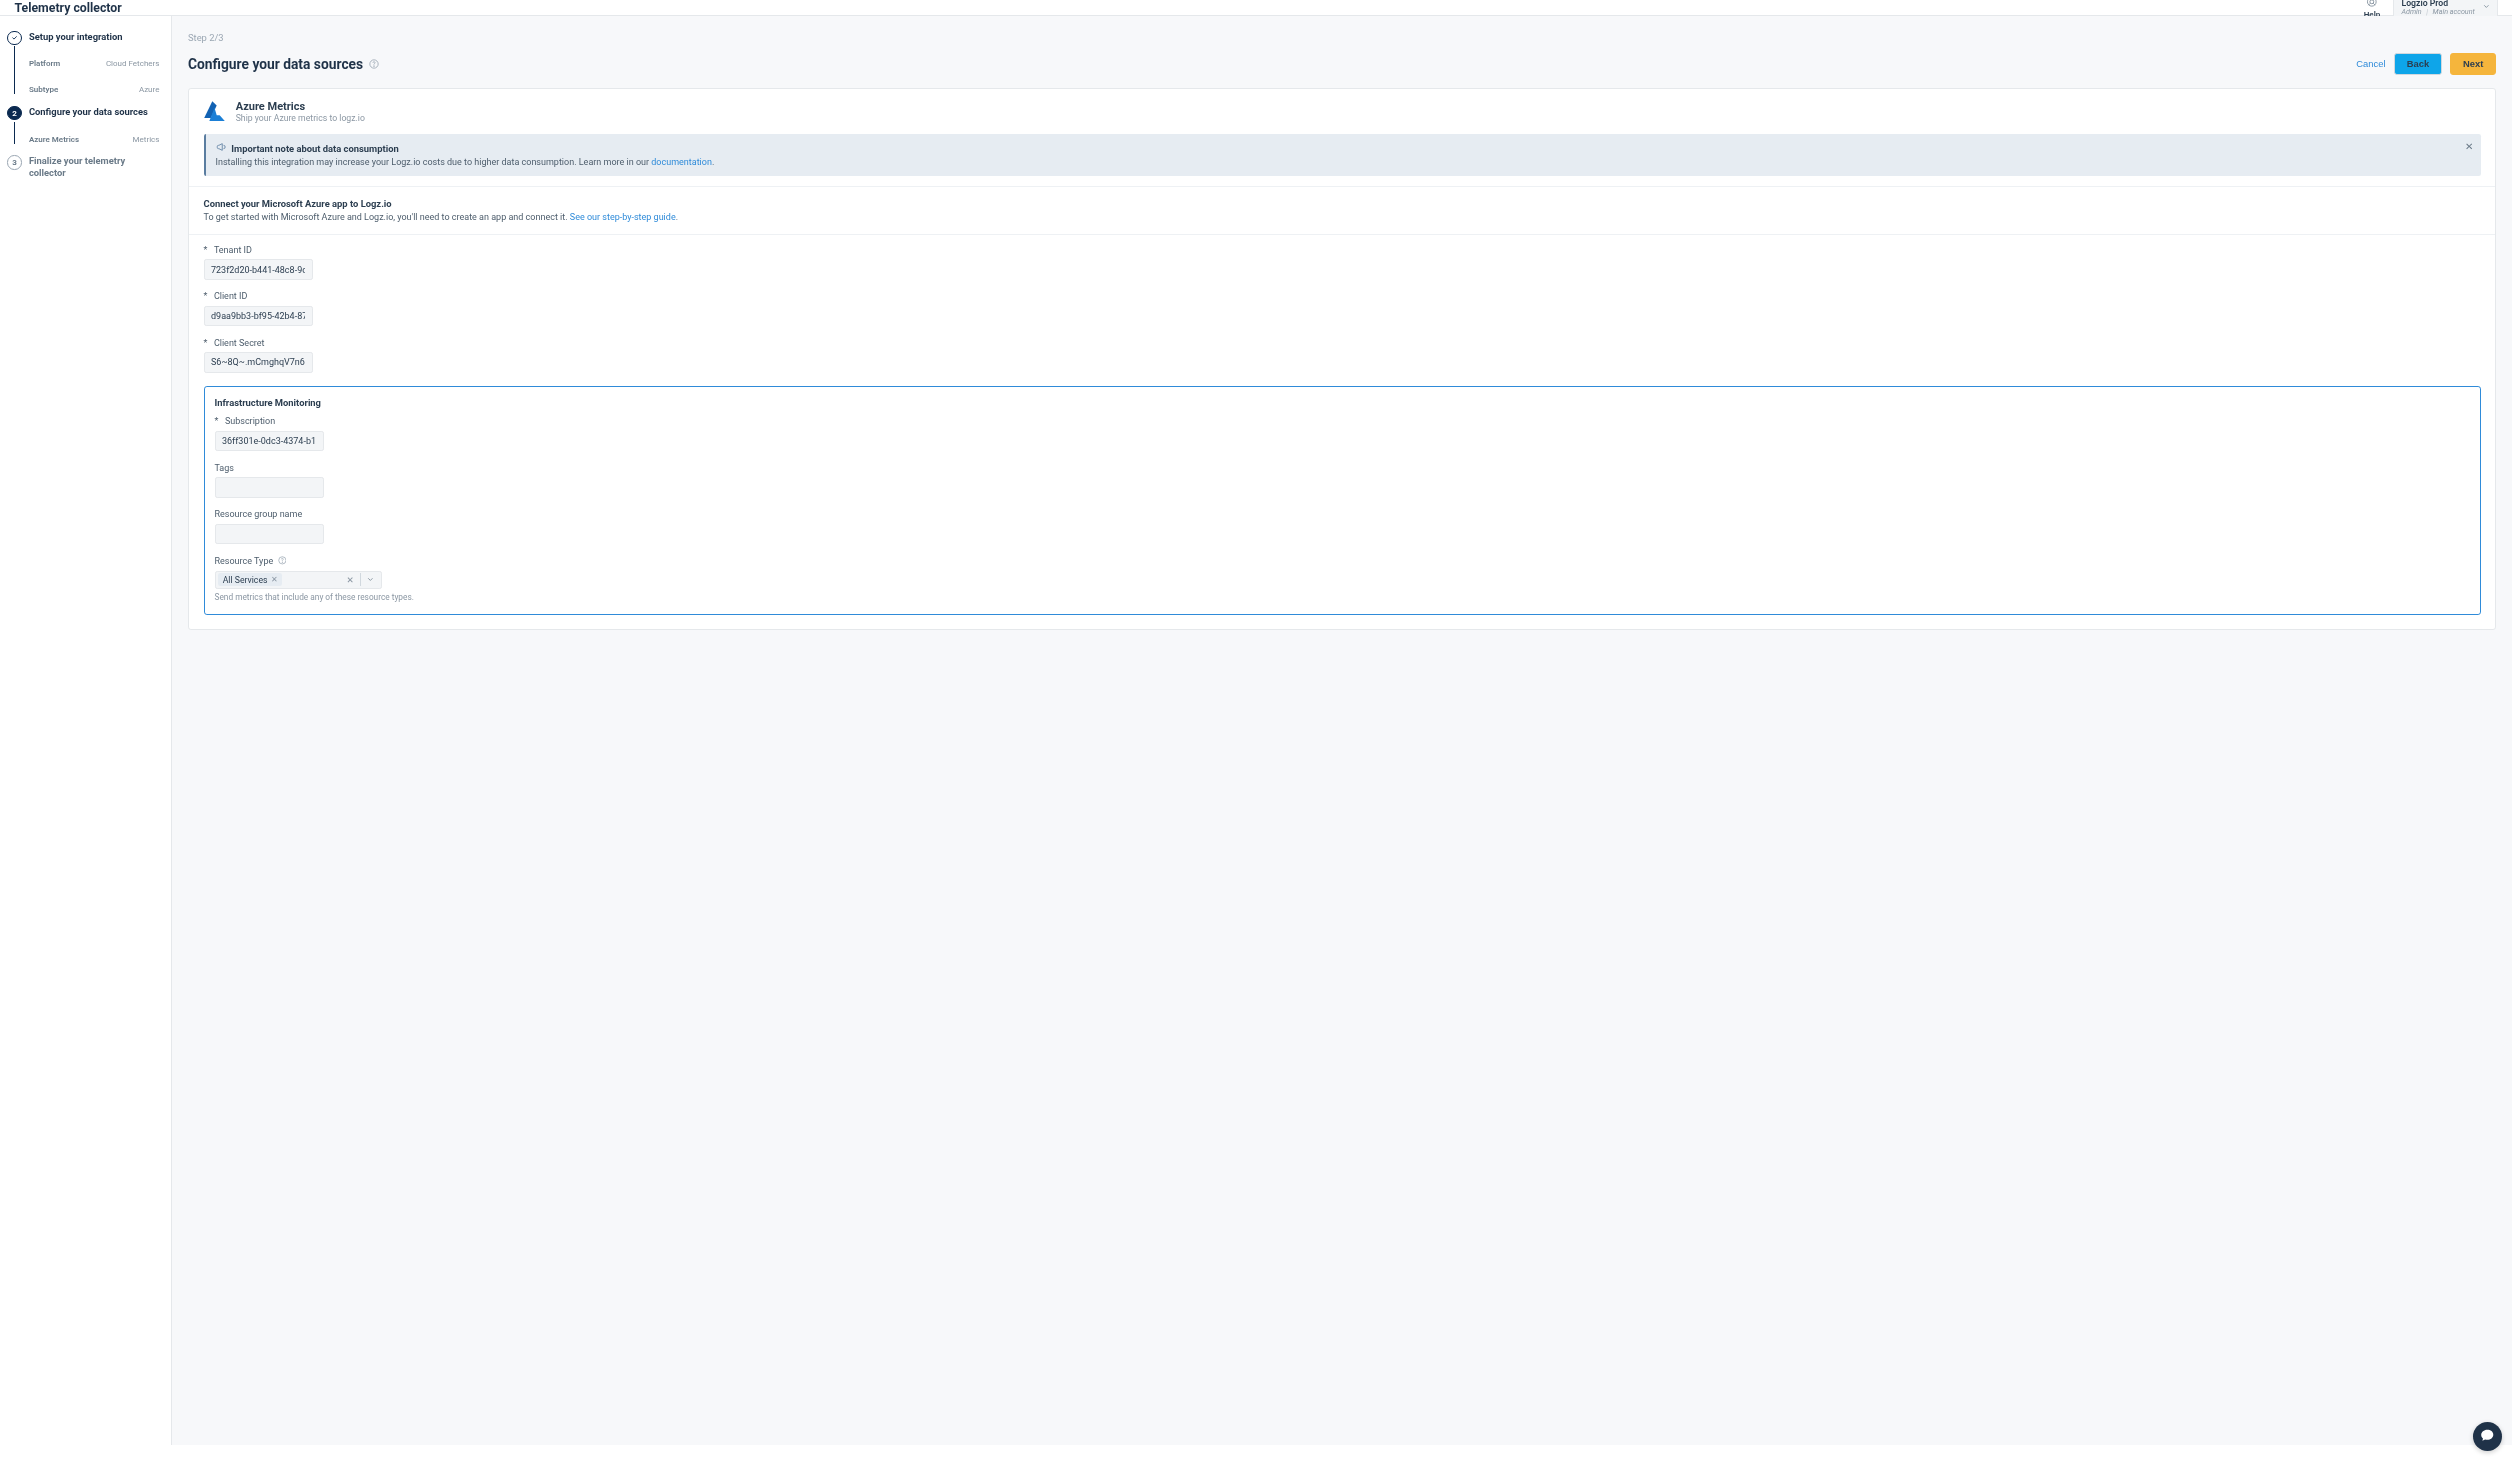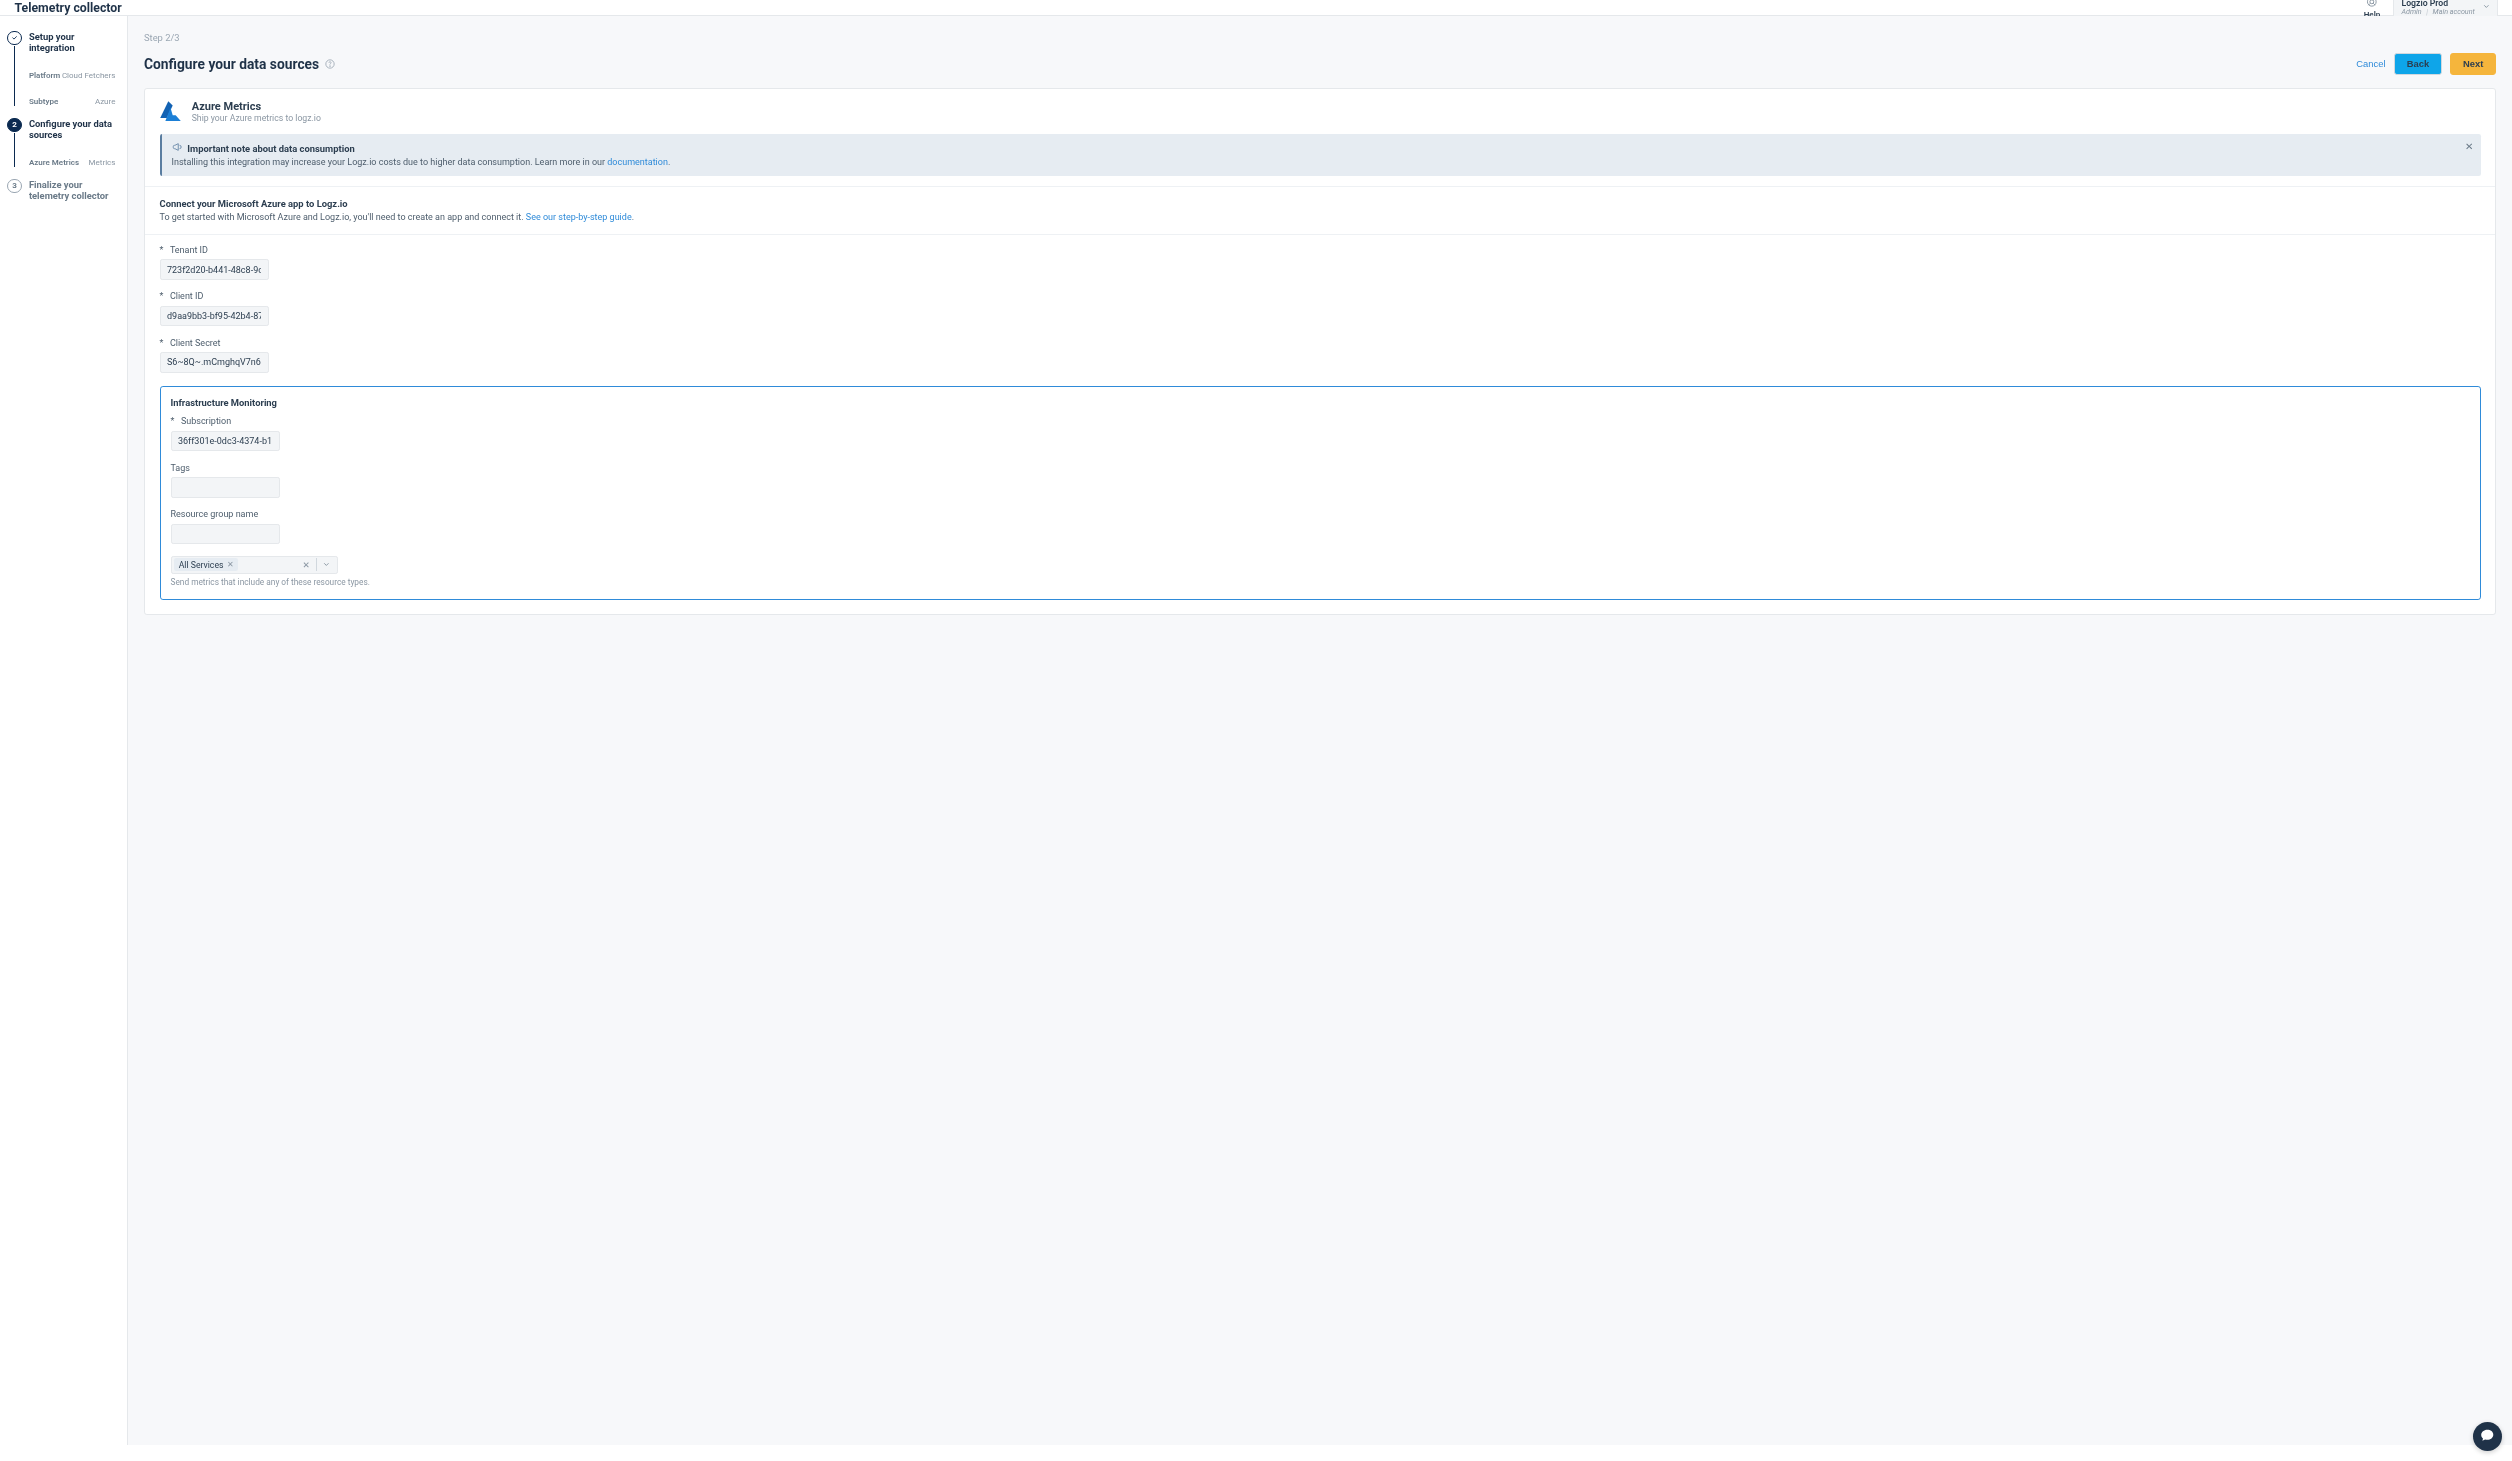--- a/index.html
+++ b/index.html
@@ -13,21 +13,21 @@
   .help-block .label { font-size: 8px; font-weight: 600; color: #2c3e50; }
   .acct-select { display: flex; align-items: center; gap: 7.2px; background: #f3f5f7; border: 0.7px solid #e5e8eb; border-radius: 2.9px; padding: 2.9px 5.8px 2.9px 7.2px; min-width: 101px; cursor: pointer; }
   .acct-text { display: flex; flex-direction: column; line-height: 1.15; }
   .acct-name { font-weight: 600; color: #2c3e50; font-size: 8.7px; }
   .acct-sub { color: #8b97a3; font-size: 7.2px; font-style: italic; }
   .acct-sub .sep { color: #c3cad1; margin: 0 2.9px; }
   .chevron { color: #6a7a88; }
 
   
   .main { display: flex; height: calc(100vh - 32px); }
-  .sidebar { width: 128px; border-right: 0.7px solid #e5e8eb; padding: 14.5px 11.6px 14.5px 7.2px; }
+  .sidebar { width: 172px; border-right: 0.7px solid #e5e8eb; padding: 14.5px 11.6px 14.5px 7.2px; }
   .content { flex: 1; background: #f7f8fa; padding: 16px 16px 29px; overflow: auto; }
 
   
   .steps { position: relative; }
   .step { display: flex; gap: 7.2px; margin-bottom: 11.6px; }
   .step-ind { width: 14.5px; display: flex; flex-direction: column; align-items: center; }
   .step-badge { width: 14.5px; height: 14.5px; border-radius: 50%; border: 1.4px solid #0b2a50; display: flex; align-items: center; justify-content: center; font-size: 8px; font-weight: 700; color: #0b2a50; background: #fff; }
   .step.active .step-badge { background: #0b2a50; color: #fff; }
   .step-line { width: 1.4px; flex: 1; background: #0b2a50; margin-top: 1.4px; min-height: 19px; }
   .step.pending .step-badge { border-color: #9aa6b2; color: #6a7a88; }
@@ -274,20 +274,30 @@
           <div class="form-label">Tags</div>
           <input class="form-input" value="" style="">
         </div>
 
         <div class="form-row">
           <div class="form-label">Resource group name</div>
           <input class="form-input" value="" style="">
         </div>
 
         <div class="form-row" style="margin-bottom:0;">
+          <div class="form-label">
+            <span>Resource Type</span>
+            <span>
+              <svg width="8.7" height="8.7" viewBox="0 0 24 24" fill="none" stroke="#9aa6b2" stroke-width="2">
+                  <circle cx="12" cy="12" r="10"></circle>
+                  <path d="M9.5 9a2.5 2.5 0 1 1 3.5 2.3c-.9.4-1.5 1-1.5 2"></path>
+                  <circle cx="12" cy="17" r="0.8" fill="#9aa6b2"></circle>
+                </svg>
+            </span>
+          </div>
           <div class="multiselect">
             <span class="chip">
               <span>All Services</span>
               <span class="x">✕</span>
             </span>
             <span class="spacer"></span>
             <span class="clear">✕</span>
             <span class="sep-v"></span>
             <span class="drop">
               <svg width="8.7" height="8.7" viewBox="0 0 24 24" fill="none" stroke="currentColor" stroke-width="2">

